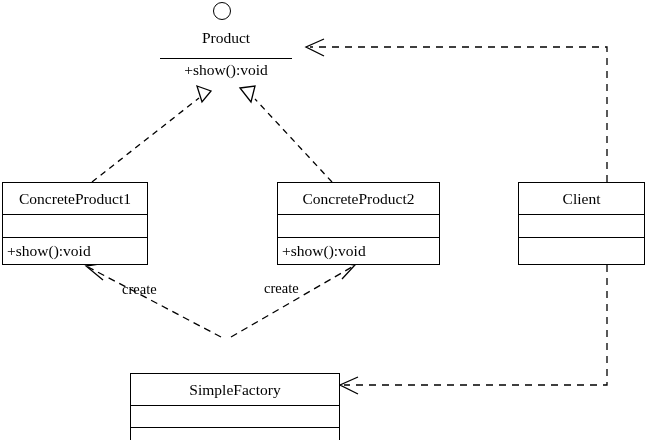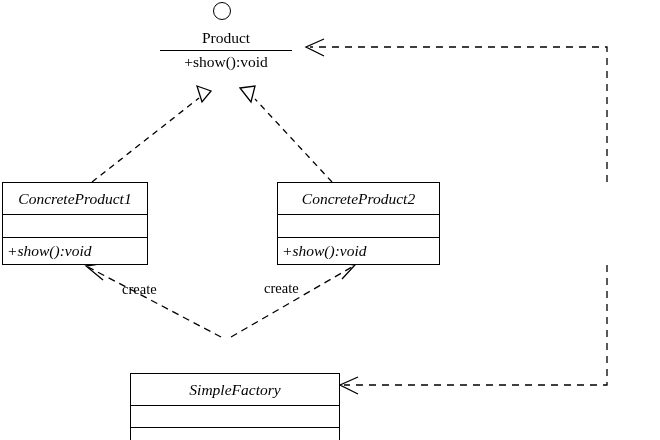--- a/index.html
+++ b/index.html
@@ -33,21 +33,20 @@
     display: flex;
     flex-direction: column;
     z-index: 3;
   }
   .compartment {
     box-sizing: border-box;
     display: flex;
     align-items: center;
     overflow: hidden;
     white-space: nowrap;
-    font-style: italic;
   }
   .compartment + .compartment {
     border-top: 1.3px solid #000000;
   }
   .c-name {
     justify-content: center;
     font-size: 15.5px;
   }
   .c-members {
     justify-content: flex-start;
@@ -62,21 +61,21 @@
     position: absolute;
     left: 160px;
     top: 28px;
     width: 132px;
     z-index: 3;
   }
   #interface-product .iface-name {
     text-align: center;
     font-size: 15.5px;
     line-height: 20px;
-    padding-bottom: 2px;
+    padding-bottom: 10px;
     border-bottom: 1.3px solid #000000;
     white-space: nowrap;
   }
   #interface-product .iface-op {
     text-align: center;
     font-size: 15.5px;
     line-height: 20px;
     padding-top: 1px;
     white-space: nowrap;
   }
@@ -153,20 +152,25 @@
     <div class="compartment c-members c-empty" style="height:23px;"></div>
     <div class="compartment c-members" style="flex:1;">+show():void</div>
   </div>
 
   <div class="uml-class" style="left:277px; top:182px; width:163px; height:83px;">
     <div class="compartment c-name" style="height:31px;text-align:center;">ConcreteProduct2</div>
     <div class="compartment c-members c-empty" style="height:23px;"></div>
     <div class="compartment c-members" style="flex:1;">+show():void</div>
   </div>
 
+  <div class="uml-class" style="left:518px; top:182px; width:127px; height:83px;">
+    <div class="compartment c-name" style="height:31px;">Client</div>
+    <div class="compartment c-members c-empty" style="height:23px;"></div>
+    <div class="compartment c-members c-empty" style="flex:1;"></div>
+  </div>
 
   <div class="uml-class" style="left:130px; top:337px; width:210px; height:101px;margin-top:36px;">
     <div class="compartment c-name" style="height:31px;">SimpleFactory</div>
     <div class="compartment c-members c-empty" style="height:22px;"></div>
     <div class="compartment c-members c-empty" style="flex:1;"></div>
   </div>
 
   <div class="edge-label" style="left:122px; top:281px;">create</div>
 
   <div class="edge-label" style="left:264px; top:280px;">create</div>

